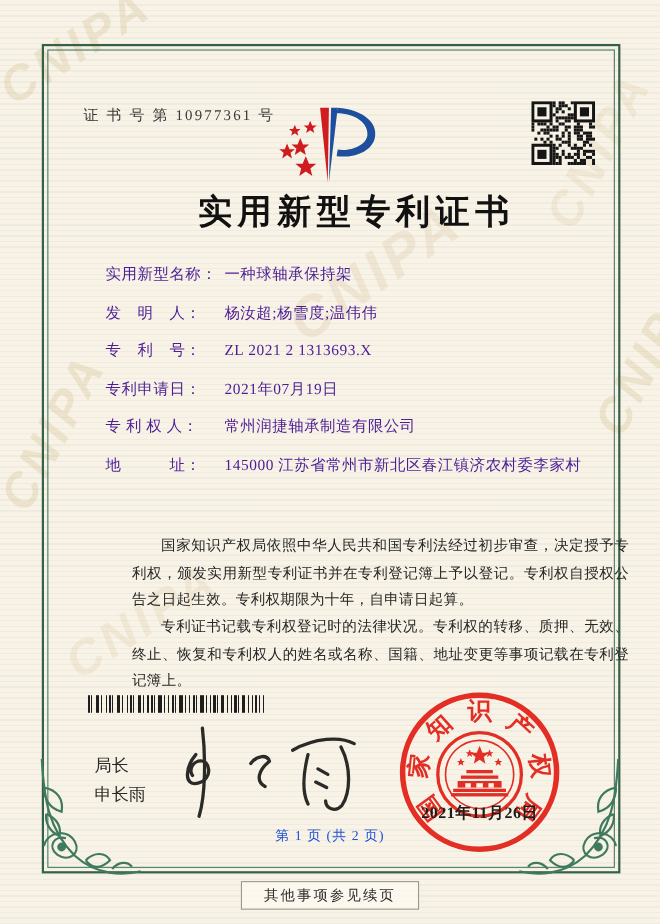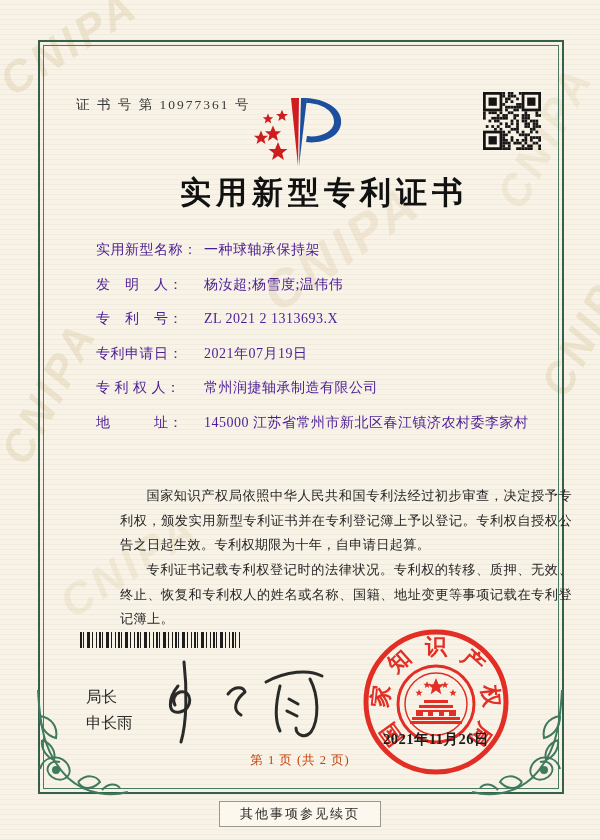--- a/index.html
+++ b/index.html
@@ -89,21 +89,21 @@
   .sc3{transform:rotate(-42deg);}  .sc4{transform:rotate(0deg);}
   .sc5{transform:rotate(42deg);}   .sc6{transform:rotate(84deg);}
   .sc7{transform:rotate(126deg);}
   .seal-date{
     position:absolute;left:356px;top:730px;width:160px;z-index:3;
     text-align:center;font-size:14.5px;font-weight:700;color:#1c1c1c;letter-spacing:0.5px;
   }
   
   .page-num{
     position:absolute;left:0;top:752px;width:600px;z-index:2;
-    text-align:center;font-size:12.5px;color:#c2410c;letter-spacing:1px;
+    text-align:center;font-size:12.5px;color:#1d4ed8;letter-spacing:1px;
   }
   .cont-note{
     position:absolute;left:50%;top:801px;transform:translateX(-50%);z-index:2;
     border:1px solid #98988c;background:rgba(252,249,240,0.8);
     padding:3px 20px;font-size:13px;color:#2b2b2b;letter-spacing:2px;white-space:nowrap;
   }
   
   .orn{position:absolute;z-index:3;}
   .orn-bl{left:26px;top:688px;}
   .orn-br{right:26px;top:688px;transform:scaleX(-1);}

